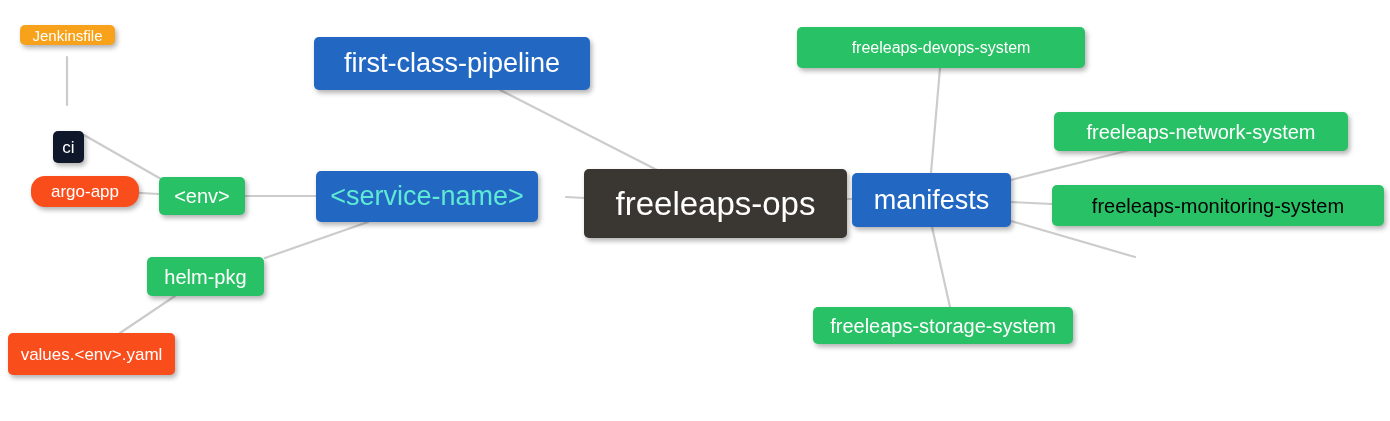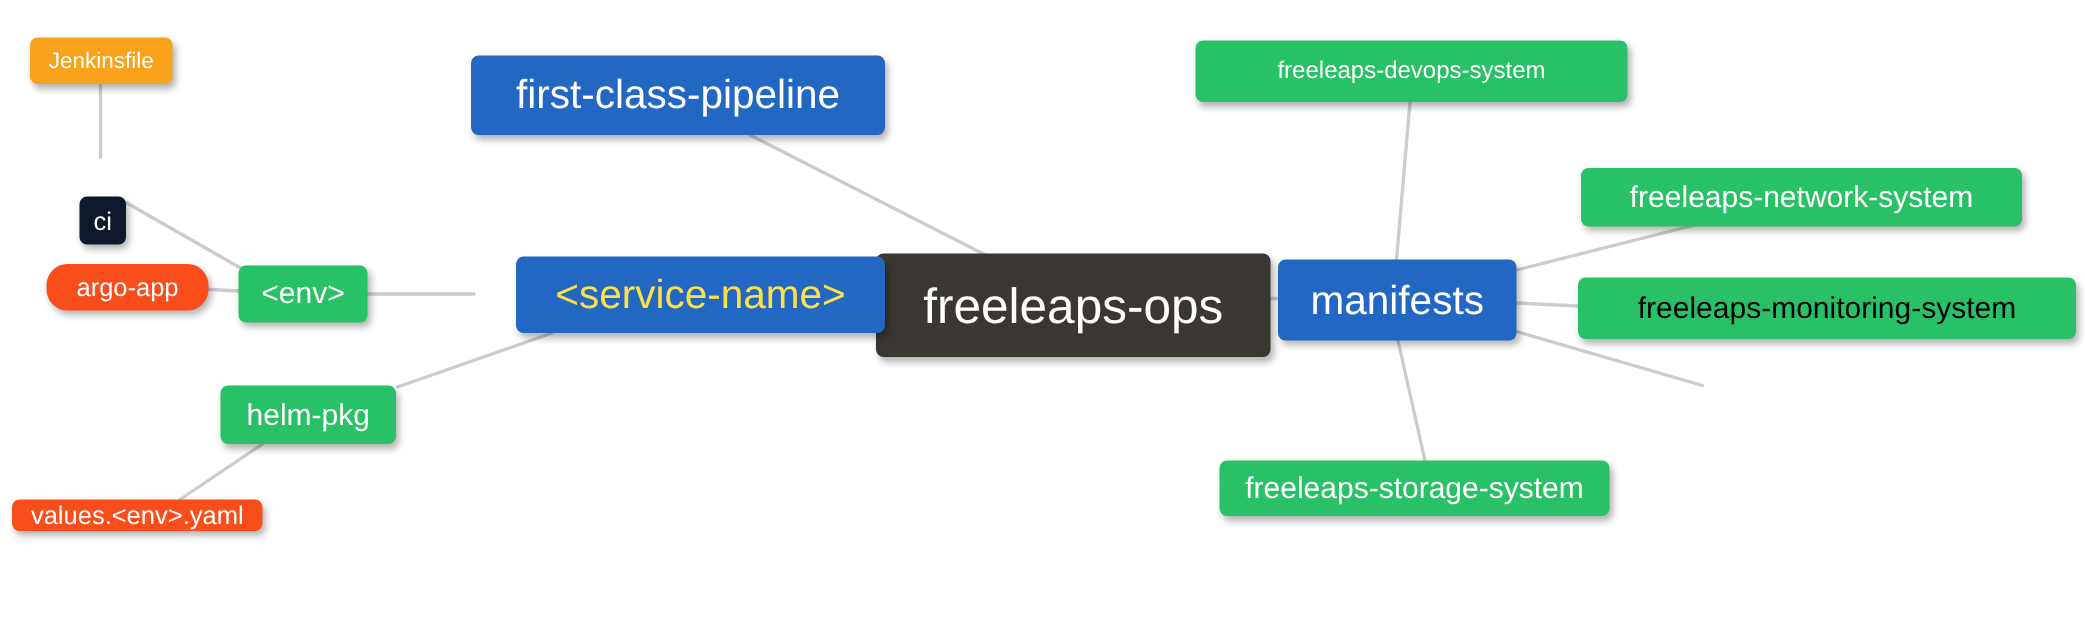--- a/index.html
+++ b/index.html
@@ -61,26 +61,26 @@
       <line x1="846" y1="199" x2="852" y2="199" stroke="#cccccc" stroke-width="2.2" stroke-linecap="round"></line>
       <line x1="931" y1="173" x2="940" y2="68" stroke="#cccccc" stroke-width="2.2" stroke-linecap="round"></line>
       <line x1="1011" y1="180" x2="1130" y2="150" stroke="#cccccc" stroke-width="2.2" stroke-linecap="round"></line>
       <line x1="1011" y1="202" x2="1052" y2="204" stroke="#cccccc" stroke-width="2.2" stroke-linecap="round"></line>
       <line x1="1011" y1="221" x2="1135" y2="257" stroke="#cccccc" stroke-width="2.2" stroke-linecap="round"></line>
       <line x1="932" y1="227" x2="950" y2="307" stroke="#cccccc" stroke-width="2.2" stroke-linecap="round"></line>
     </svg>
   <div id="node-layer">
       <div class="node" style="left: 584px; top: 169px; width: 263px; height: 69px; font-size: 33px; background: rgb(58, 54, 49); color: rgb(255, 255, 255);">freeleaps-ops</div>
       <div class="node" style="left: 314px; top: 37px; width: 276px; height: 53px; font-size: 27px; background: rgb(34, 103, 193); color: rgb(255, 255, 255);">first-class-pipeline</div>
-      <div class="node" style="left: 316px; top: 171px; width: 246px; height: 51px; font-size: 27px; background: rgb(34, 103, 193); color: #fde047; margin-left: 28px;">&lt;service-name&gt;</div>
+      <div class="node" style="left: 316px; top: 171px; width: 222px; height: 51px; font-size: 27px; background: rgb(34, 103, 193); color: #5eead4;">&lt;service-name&gt;</div>
       <div class="node" style="left: 852px; top: 173px; width: 159px; height: 54px; font-size: 27px; background: rgb(34, 103, 193); color: rgb(255, 255, 255);">manifests</div>
       <div class="node" style="left: 159px; top: 177px; width: 86px; height: 38px; font-size: 20px; background: rgb(41, 193, 102); color: rgb(255, 255, 255);">&lt;env&gt;</div>
       <div class="node" style="left: 147px; top: 257px; width: 117px; height: 39px; font-size: 20px; background: rgb(41, 193, 102); color: rgb(255, 255, 255);">helm-pkg</div>
       <div class="node" style="left: 53px; top: 105px; width: 31px; height: 32px; font-size: 17px; background: #0f172a; color: rgb(255, 255, 255); margin-top: 26px;">ci</div>
       <div class="node" style="left: 31px; top: 176px; width: 108px; height: 31px; font-size: 17px; background: rgb(249, 77, 28); color: rgb(255, 255, 255); border-radius: 14px;">argo-app</div>
-      <div class="node" style="left: 20px; top: 25px; width: 95px; height: 31px; font-size: 15px; background: rgb(248, 162, 28); color: rgb(255, 255, 255);">Jenkinsfile</div>
-      <div class="node" style="left: 8px; top: 333px; width: 167px; height: 21px; font-size: 17px; background: rgb(249, 77, 28); color: rgb(255, 255, 255);">values.&lt;env&gt;.yaml</div>
+      <div class="node" style="left: 20px; top: 25px; width: 95px; height: 20px; font-size: 15px; background: rgb(248, 162, 28); color: rgb(255, 255, 255);">Jenkinsfile</div>
+      <div class="node" style="left: 8px; top: 333px; width: 167px; height: 42px; font-size: 17px; background: rgb(249, 77, 28); color: rgb(255, 255, 255);">values.&lt;env&gt;.yaml</div>
       <div class="node" style="left: 797px; top: 27px; width: 288px; height: 41px; font-size: 16px; background: rgb(41, 193, 102); color: rgb(255, 255, 255);">freeleaps-devops-system</div>
       <div class="node" style="left: 1054px; top: 112px; width: 294px; height: 39px; font-size: 20px; background: rgb(41, 193, 102); color: rgb(255, 255, 255);">freeleaps-network-system</div>
       <div class="node" style="left: 1052px; top: 185px; width: 332px; height: 41px; font-size: 20px; background: rgb(41, 193, 102); color: #000000;">freeleaps-monitoring-system</div>
       <div class="node" style="left: 813px; top: 307px; width: 260px; height: 37px; font-size: 20px; background: rgb(41, 193, 102); color: rgb(255, 255, 255);">freeleaps-storage-system</div>
     </div>
 </div>
 
 </body></html>

